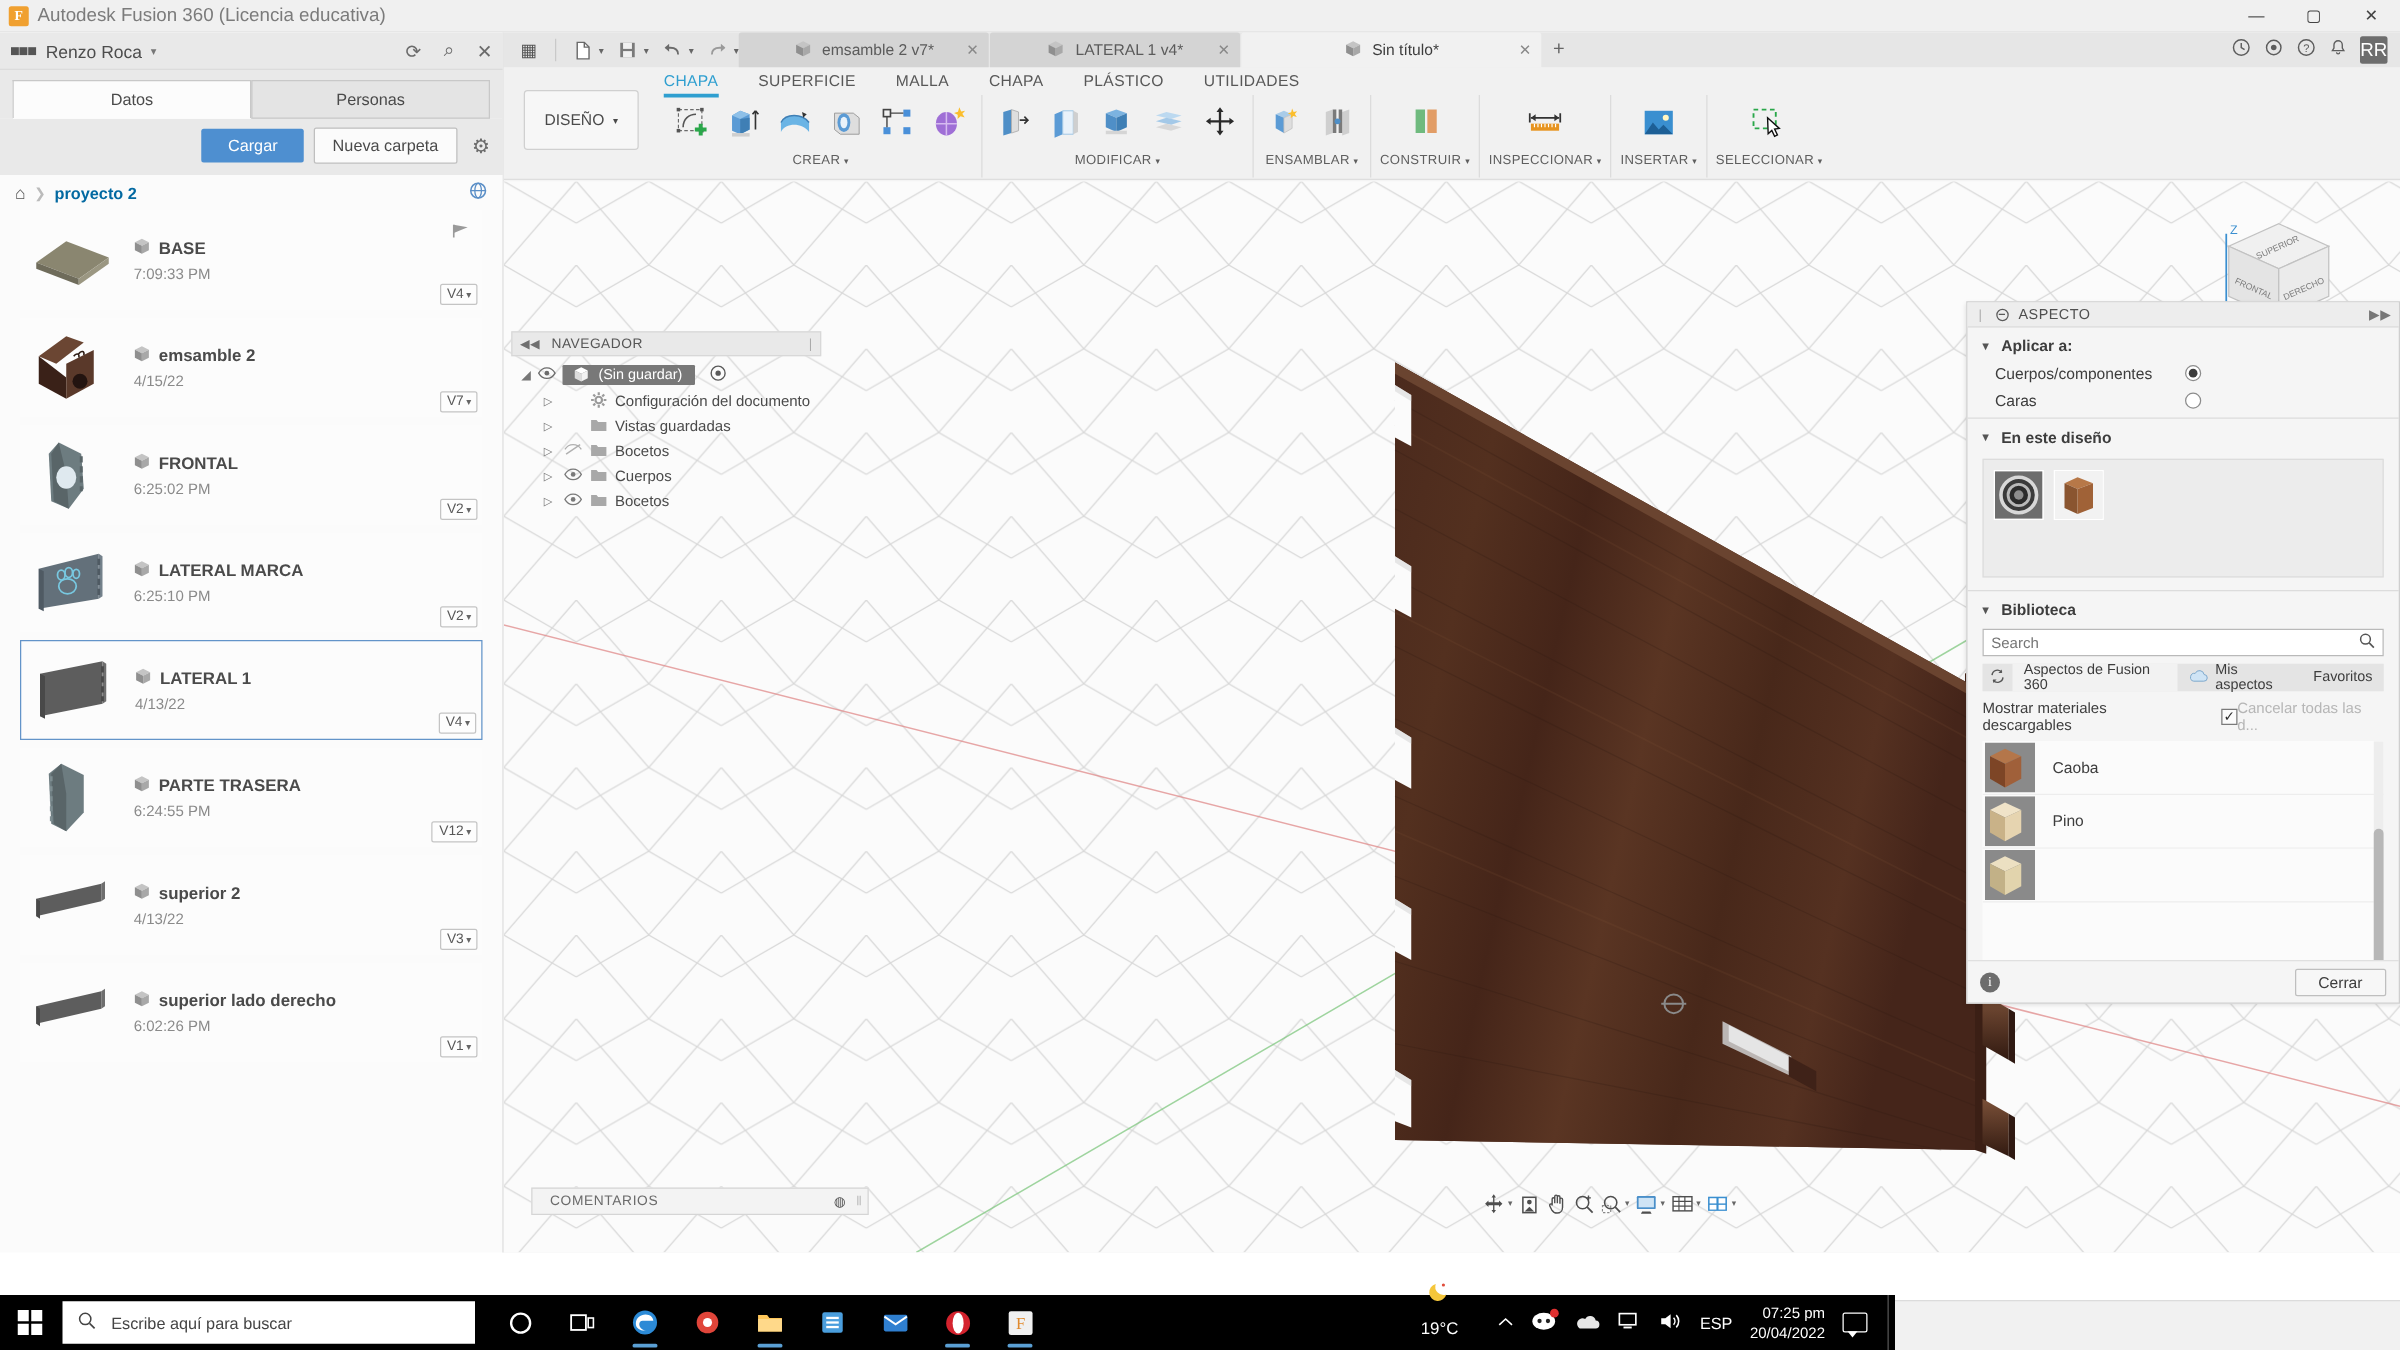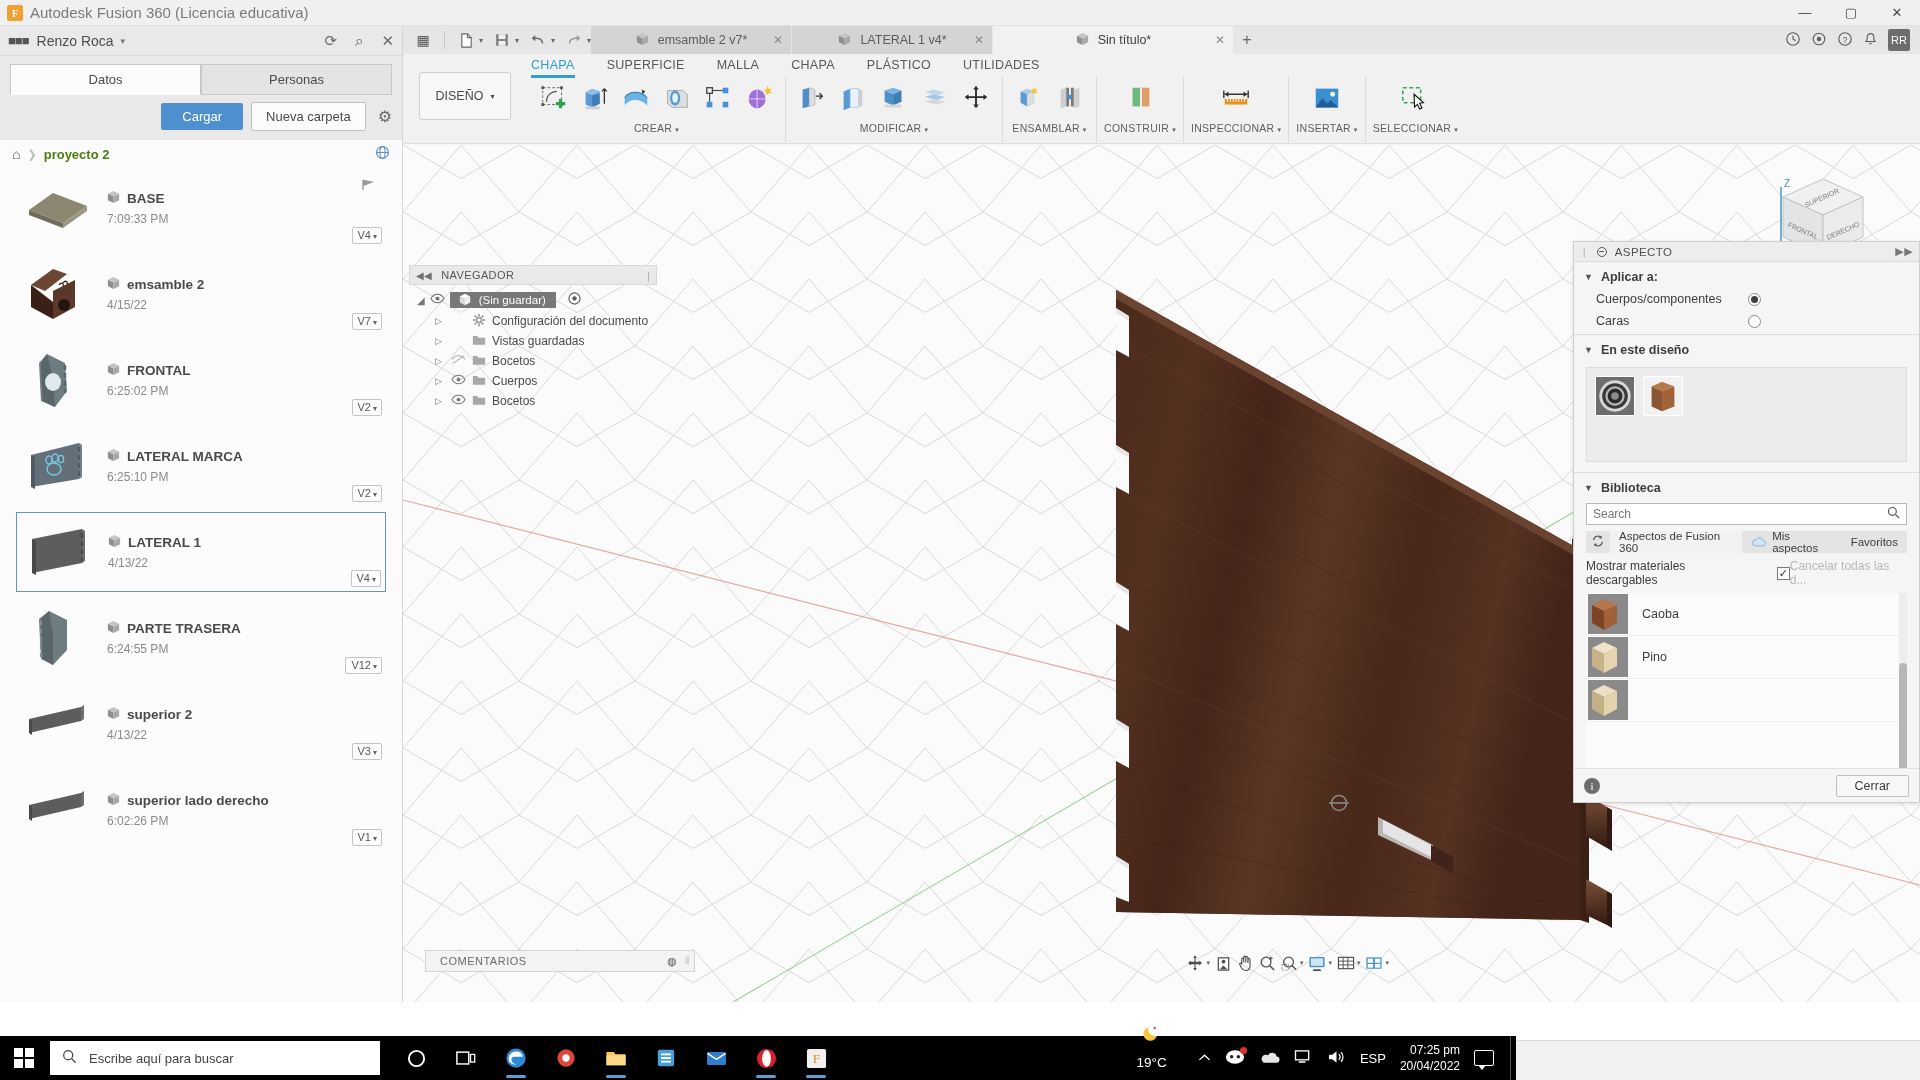--- a/index.html
+++ b/index.html
@@ -63,21 +63,21 @@
     font-family: "Liberation Sans", sans-serif;
   }
   .dp-gear { color:#6b6b6b; font-size:16px; margin-left:4px; cursor:pointer;}
 
   .dp-breadcrumb {
     height: 28px; display: flex; align-items: center; padding: 0 12px;
     background: #fbfbfb; font-size: 13px; color:#555; gap:7px;
   }
   .dp-breadcrumb .home { font-size: 14px; color:#555; }
   .dp-breadcrumb .sep { color:#bbb; font-size:11px;}
-  .dp-breadcrumb .crumb { color: #4d7c0f; font-weight: 600; }
+  .dp-breadcrumb .crumb { color: #0369a1; font-weight: 600; }
   .dp-breadcrumb .globe { margin-left:auto; color:#5b8fc7; font-size:15px; }
 
   .dp-list { overflow: hidden; height: 840px; }
   .dp-item {
     position: relative; height: 80px; margin: 0 16px 6px 16px;
     background: #fcfcfc; display: flex; align-items: center; padding-left: 6px;
   }
   .dp-item.selected { border: 1px solid #6394c9; }
   .dp-thumb {
     width: 72px; height: 62px; display:flex; align-items:center; justify-content:center;
@@ -110,21 +110,21 @@
     height: 28px; min-width: 200px; padding: 0 14px; display:flex; align-items:center; gap:8px;
     background: #d4d4d4; color:#5b5b5b; font-size: 12.5px; margin-right:1px;
     border-top-left-radius:2px; border-top-right-radius:2px; cursor:pointer;
     justify-content: center; position: relative;
   }
   .doctab.active { background: #f1f1f1; color: #3d3d3d; }
   .doctab .tabclose { position:absolute; right: 8px; font-size: 12px; color: #888; }
   .doctab-plus { width: 26px; height:28px; display:flex; align-items:center;justify-content:center; color:#666; font-size:16px; cursor:pointer;}
   .qat-right { position:absolute; right: 4px; top: 0; height: 28px; display:flex; align-items:center; gap: 10px; padding-right:6px;}
   .qat-right .ic { color:#5d5d5d; font-size: 15px; cursor:pointer;}
-  .avatar-sq { width: 22px; height: 22px; background:#6d6d6d; color:#fff; font-size:11px;
+  .avatar-sq { width: 22px; height: 22px; background:#6d6d6d; color:#fff; font-size:15px;
                display:flex; align-items:center;justify-content:center; border-radius:2px;}
 
   
   .ribbon { position:absolute; top:28px; left:0; width: 1517px; height: 90px; background:#f1f1f1; border-bottom:1px solid #dedede; }
   .ribbon-tabs { position:absolute; top:0; left:112px; display:flex; gap:0; }
   .rtab { padding: 4px 16px 4px 16px; font-size: 12.5px; color:#585858; cursor:pointer; letter-spacing:0.3px;}
   .rtab.active { color: #2f9fd0; }
   .rtab.active::after { content:''; display:block; height:3px; background:#2f9fd0; margin-top:3px; }
   .design-btn {
     position:absolute; left: 16px; top: 18px; width: 92px; height: 48px;
@@ -175,21 +175,21 @@
     height: 20px; background:#ededed; border-bottom:1px solid #dcdcdc; display:flex; align-items:center;
     padding-left:6px; gap:8px; font-size: 11.5px; color:#4f4f4f; letter-spacing:0.4px;
   }
   .ap-title .grip { color:#aaa; font-size:10px;}
   .ap-title .dot { width:10px;height:10px;border-radius:50%;border:1.6px solid #5a5a5a;
                    display:flex;align-items:center;justify-content:center;}
   .ap-title .dot::after { content:''; display:block; width:5px;height:1.6px;background:#5a5a5a;}
   .ap-title .expand { margin-left:auto; color:#777; font-size:11px; padding-right:6px;}
   .ap-section-h { display:flex; align-items:center; gap:8px; padding: 8px 10px 4px 10px; font-size:12.5px; font-weight:bold; color:#3d3d3d;}
   .ap-section-h .tri { font-size: 9px; color:#555; }
-  .ap-row { display:flex; align-items:center; padding: 4px 10px 4px 22px; font-size:12.5px; color:#3d3d3d; }
+  .ap-row { display:flex; align-items:flex-start; padding: 4px 10px 4px 22px; font-size:12.5px; color:#3d3d3d; }
   .ap-row .radio { margin-left:auto; margin-right: 148px; width: 13px; height:13px; border-radius:50%;
                    border: 1.5px solid #8c8c8c; background:#fff; display:flex; align-items:center; justify-content:center;}
   .ap-row .radio.on::after { content:''; width: 7px; height:7px; border-radius:50%; background:#3d3d3d;}
   .ap-swatchbox {
     margin: 6px 12px 8px 12px; background:#ececec; border:1px solid #dcdcdc; height: 95px; padding: 8px;
     display:flex; gap:8px; align-items:flex-start;
   }
   .ap-sw { width: 40px; height: 40px; border:1px solid #fff; cursor:pointer; }
   .ap-divider { height:1px; background:#dcdcdc; margin: 2px 0 0 0; }
   .ap-search {

